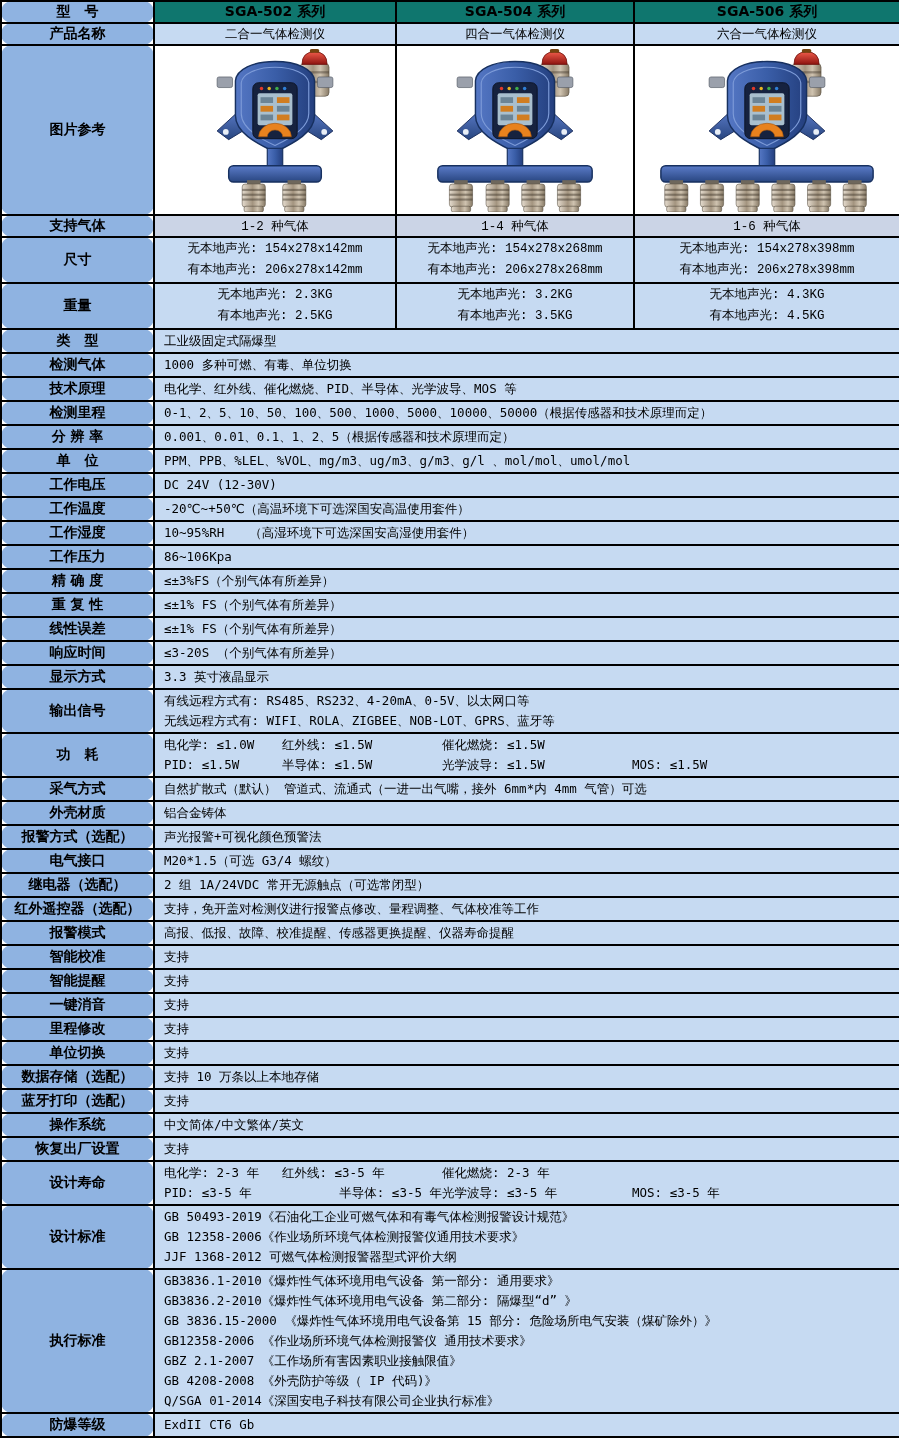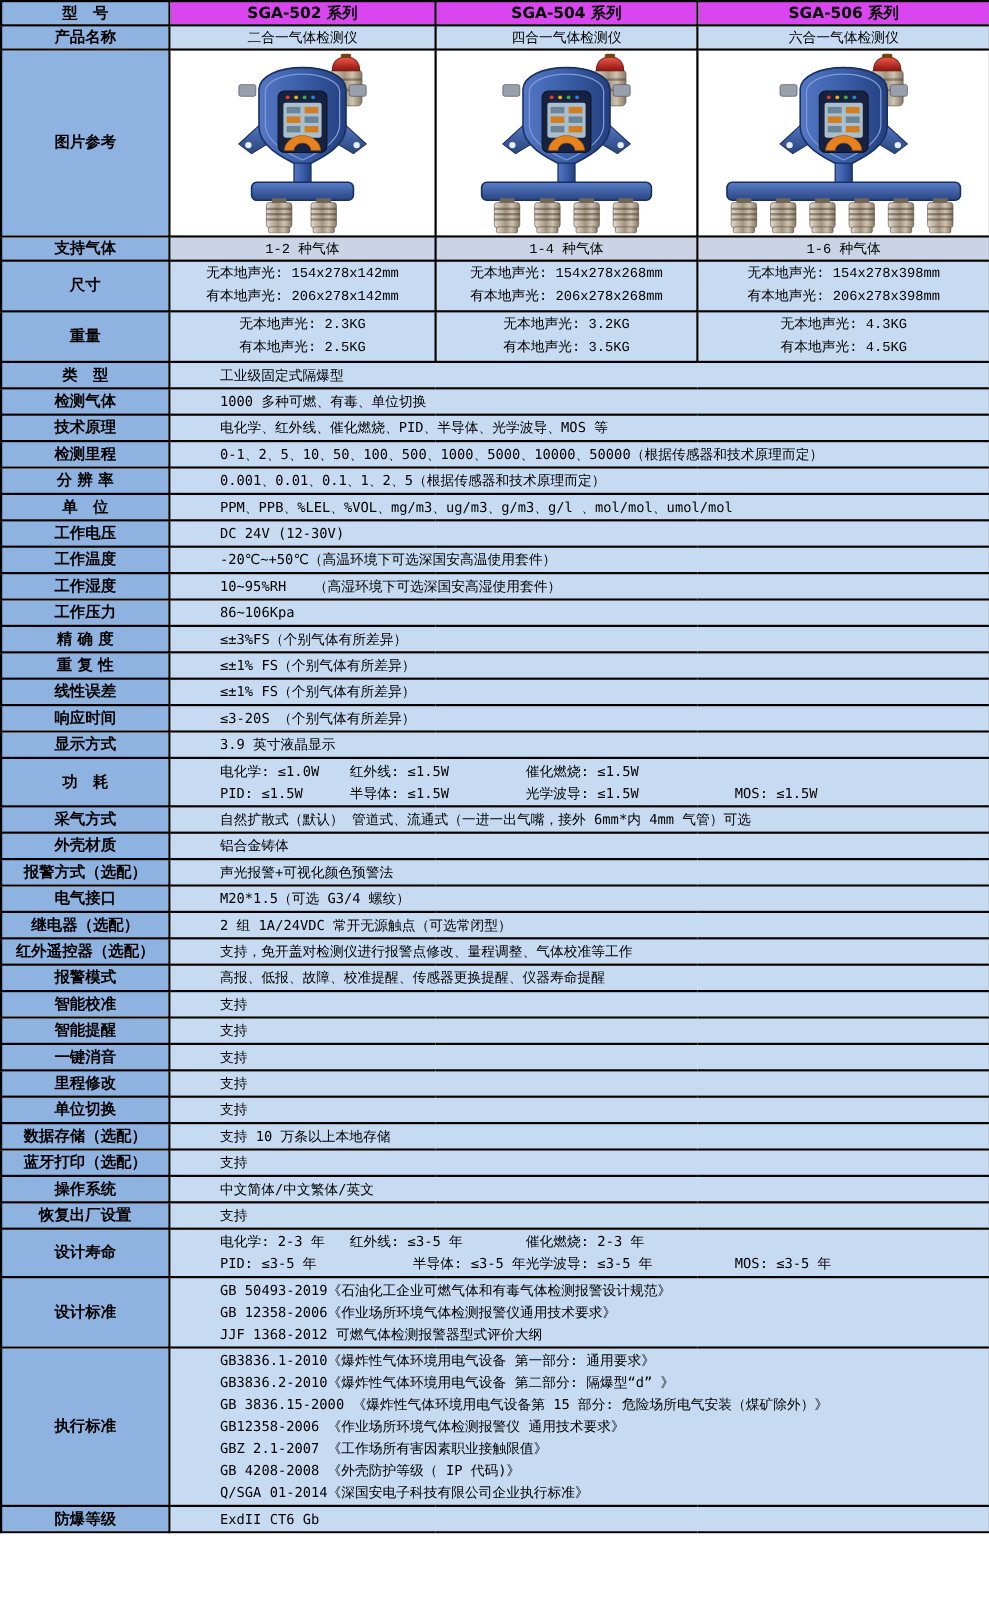--- a/index.html
+++ b/index.html
@@ -1,26 +1,26 @@
 <!DOCTYPE html>
 <html><head>
 <meta charset="utf-8">
 <style>
   html,body{margin:0;padding:0;background:#fff;}
   body{width:899px;}
   table{border-collapse:collapse;table-layout:fixed;width:899px;font-family:"DejaVu Sans",sans-serif;}
   td{border:2px solid #000;overflow:hidden;vertical-align:middle;}
-  .lbl{background:#8FB3E1;font-weight:bold;font-size:14px;text-align:center;color:#000;padding:1px 2px;}
-  .hdr{background:#d946ef;font-weight:bold;font-size:14px;text-align:center;padding:1px 2px;}
+  .lbl{background:#8FB3E1;font-weight:bold;font-size:14px;text-align:center;color:#000;padding:1px 2px;border-radius:11px;}
+  .hdr{background:#0f766e;font-weight:bold;font-size:14px;text-align:center;padding:1px 2px;}
   .cval{background:#C6DAF2;font-size:12.5px;text-align:center;padding:1px 2px;
         font-family:Liberation Mono, monospace;}
   .gray{background:#CBD4E6;}
   .val{background:#C6DAF2;font-size:12.5px;text-align:left;padding:1px 6px 1px 9px;
        font-family:"DejaVu Sans Mono","DejaVu Sans",sans-serif;}
-  .ln{line-height:20px;white-space:nowrap;margin-left:36px;}
+  .ln{line-height:20px;white-space:nowrap;}
   .cln{line-height:21px;white-space:nowrap;}
   .seg{display:inline-block;white-space:nowrap;}
   .imgcell{background:#ffffff;text-align:center;height:168px;padding:0;}
   .imgcell svg{display:block;margin:0 auto;}
 </style>
 </head>
 <body>
 
 <table>
   <colgroup>
@@ -254,21 +254,28 @@
       </tr>
       <tr>
         <td class="lbl">响应时间</td>
         <td class="val" colspan="3">
           <div class="ln">≤3-20S （个别气体有所差异）</div>
         </td>
       </tr>
       <tr>
         <td class="lbl">显示方式</td>
         <td class="val" colspan="3">
-          <div class="ln">3.9 英寸液晶显示</div>
+          <div class="ln">3.3 英寸液晶显示</div>
+        </td>
+      </tr>
+      <tr>
+        <td class="lbl">输出信号</td>
+        <td class="val" colspan="3">
+          <div class="ln">有线远程方式有: RS485、RS232、4-20mA、0-5V、以太网口等</div>
+          <div class="ln">无线远程方式有: WIFI、ROLA、ZIGBEE、NOB-LOT、GPRS、蓝牙等</div>
         </td>
       </tr>
       <tr>
         <td class="lbl">功　耗</td>
         <td class="val" colspan="3">
           <div class="ln"><span class="seg" style="min-width: 118px;">电化学: ≤1.0W</span><span class="seg" style="min-width: 160px;">红外线: ≤1.5W</span><span class="seg" style="min-width: 190px;">催化燃烧: ≤1.5W</span></div>
           <div class="ln"><span class="seg" style="min-width: 118px;">PID: ≤1.5W</span><span class="seg" style="min-width: 160px;">半导体: ≤1.5W</span><span class="seg" style="min-width: 190px;">光学波导: ≤1.5W</span><span class="seg">MOS: ≤1.5W</span></div>
         </td>
       </tr>
       <tr>

